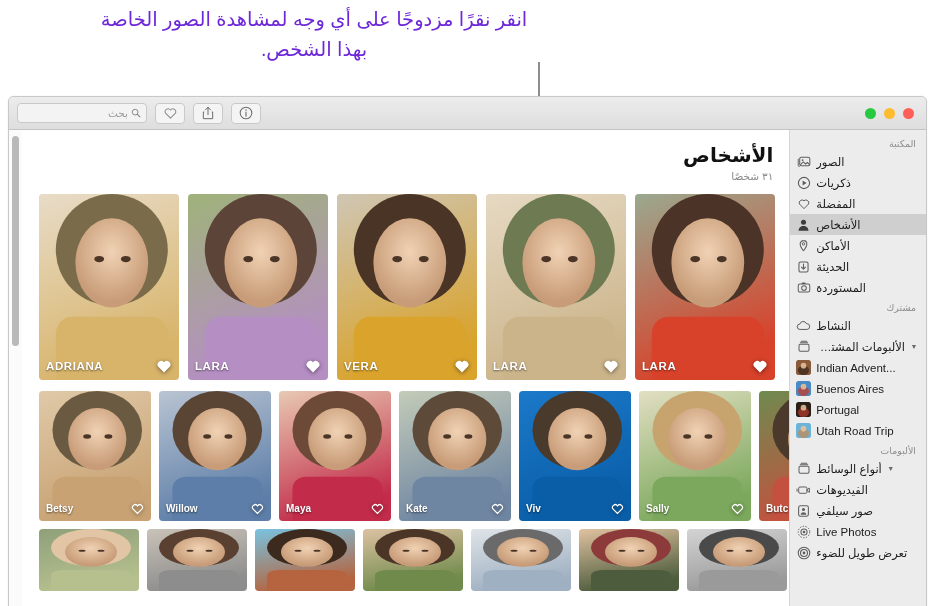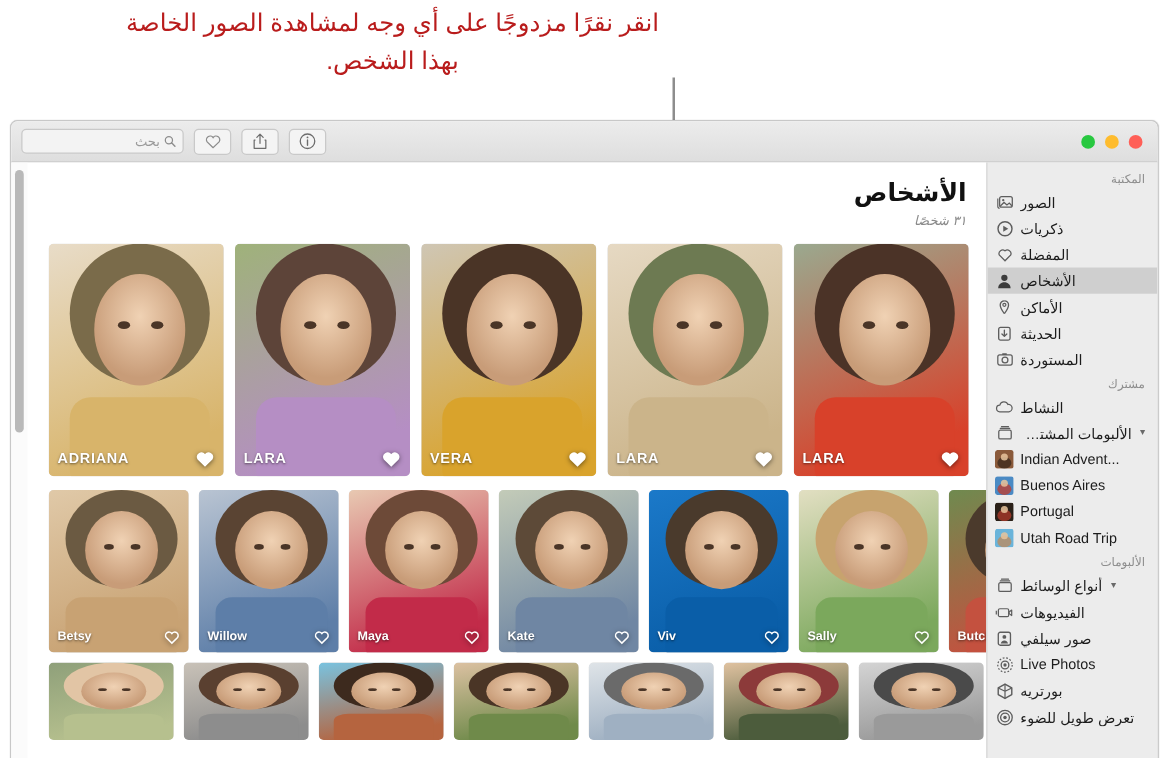--- a/index.html
+++ b/index.html
@@ -18,21 +18,21 @@
   }
   #callout-text {
     position: absolute;
     right: 400px;
     top: 4px;
     width: 440px;
     text-align: center;
     direction: rtl;
     font-size: 19.5px;
     line-height: 30px;
-    color: #b91c1c;
+    color: #6d28d9;
     letter-spacing: 0px;
   }
   #callout-line {
     position: absolute;
     left: 538px;
     top: 62px;
     width: 2px;
     height: 142px;
     background: #8d8d8d;
   }
@@ -99,21 +99,21 @@
     width: 782px; height: 478px;
     background: #fff;
     overflow: hidden;
   }
   #header-block {
     direction: rtl;
     padding: 12px 16px 0 0;
     text-align: right;
   }
   #page-title { font-size: 20px; font-weight: bold; color: #111; line-height: 26px; }
-  #page-subtitle { font-size: 10.5px; color: #8a8a8a; margin-top: 2px; font-style: italic; }
+  #page-subtitle { font-size: 10.5px; color: #8a8a8a; margin-top: 2px; }
 
   #grid-area { position: relative; margin-top: 12px; }
 
   .row { display: flex; direction: ltr; padding-left: 30px; }
   .row.big { gap: 9px; margin-bottom: 11px; }
   .row.small { gap: 8px; margin-bottom: 8px; }
 
   .tile {
     position: relative;
     border-radius: 4px;
@@ -884,29 +884,20 @@
           <span class="sb-label">Live Photos</span>
           <span class="sb-ico">
             <svg width="14" height="14" viewBox="0 0 16 16">
               <circle cx="8" cy="8" r="6.6" fill="none" stroke="#5d5d5d" stroke-width="1.1" stroke-dasharray="1.6 1.6"></circle>
               <circle cx="8" cy="8" r="3.5" fill="none" stroke="#5d5d5d" stroke-width="1.2"></circle>
               <circle cx="8" cy="8" r="1.5" fill="#5d5d5d"></circle>
             </svg>
           </span>
         </div>
         <div class="sb-item">
-          <span class="sb-label">بورتريه</span>
-          <span class="sb-ico">
-            <svg width="14" height="14" viewBox="0 0 16 16">
-              <path d="M8 1.4 14.2 5v6L8 14.6 1.8 11V5Z" fill="none" stroke="#5d5d5d" stroke-width="1.3" stroke-linejoin="round"></path>
-              <path d="M8 1.4V8l6.2-3M8 8 1.8 5M8 8v6.6" fill="none" stroke="#5d5d5d" stroke-width="1.1"></path>
-            </svg>
-          </span>
-        </div>
-        <div class="sb-item">
           <span class="sb-label">تعرض طويل للضوء</span>
           <span class="sb-ico">
             <svg width="14" height="14" viewBox="0 0 16 16">
               <circle cx="8" cy="8" r="6.6" fill="none" stroke="#5d5d5d" stroke-width="1.2"></circle>
               <circle cx="8" cy="8" r="4" fill="none" stroke="#5d5d5d" stroke-width="1.2"></circle>
               <circle cx="8" cy="8" r="1.6" fill="#5d5d5d"></circle>
             </svg>
           </span>
         </div>
       </div>

